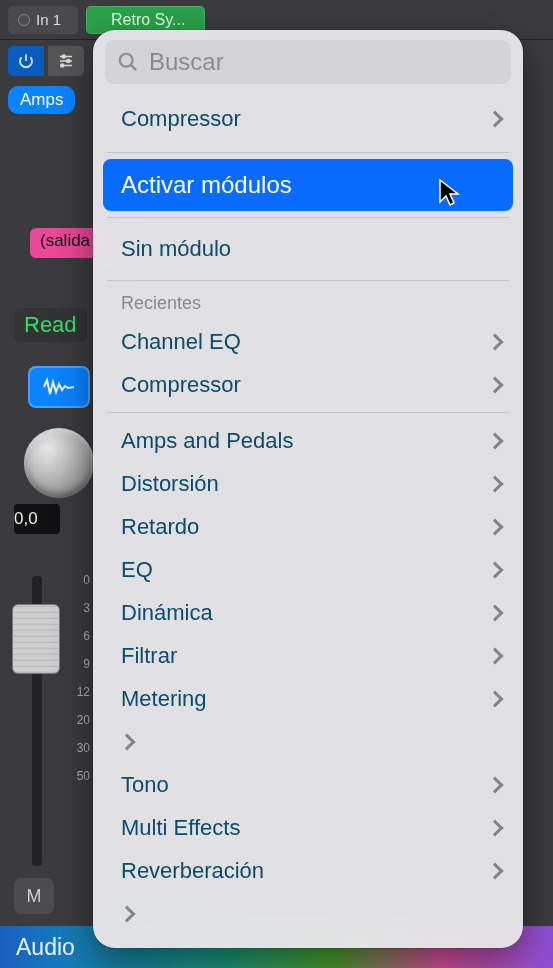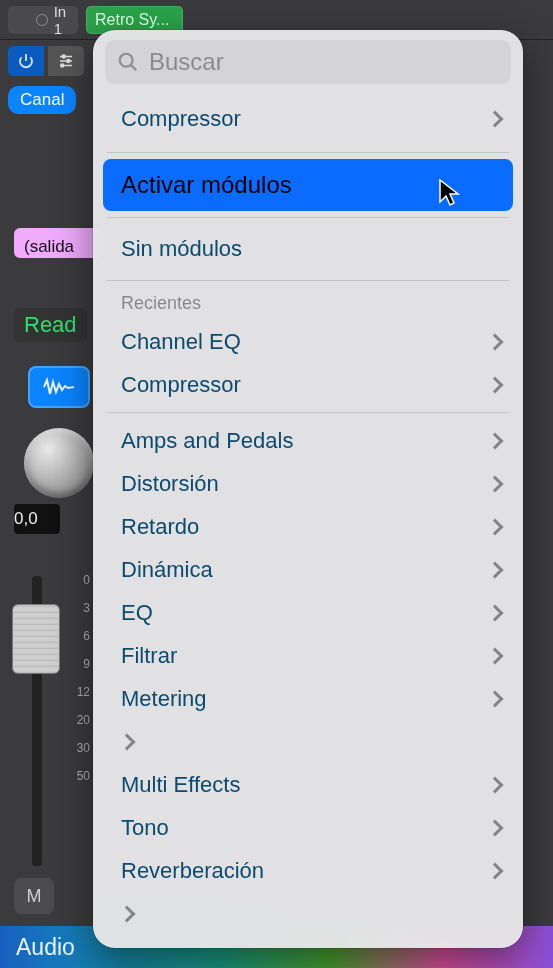--- a/index.html
+++ b/index.html
@@ -34,35 +34,35 @@
       display: flex;
       align-items: center;
       justify-content: center;
       font-size: 16px;
     }
     .input-cell {
       width: 70px;
       background: #4a4a4d;
       color: #ddd;
       font-size: 15px;
-      padding-left: 28px;
+      padding-left: 10px;
       justify-content: flex-start;
     }
     .circle-indicator {
       width: 12px; height: 12px; border-radius: 50%;
       border: 1px solid #888; margin-right: 6px;
     }
     .retro-pill {
-      width: 97px;
+      width: 119px;
       background: #2ba24a;
       color: #d7ffe0;
       font-size: 16px;
       white-space: nowrap;
       overflow: hidden;
-      padding: 0 8px;
+      padding: 0 24px;
       justify-content: flex-start;
       border: 1px solid rgba(255,255,255,0.15);
     }
 
     .row2 {
       height: 42px;
       display: flex;
       align-items: center;
       gap: 4px;
       padding: 5px 8px;
@@ -84,27 +84,27 @@
       display: inline-block;
       background: #0a84ff;
       color: #fff;
       padding: 4px 12px;
       border-radius: 10px;
       font-size: 17px;
     }
 
     .output-lbl {
       position: absolute;
-      top: 228px; left: 14px;
+      top: 228px; left: 30px;
       width: 90px; height: 30px;
-      background: #f0abfc;
+      background: #ec4899;
       border-radius: 6px;
       color: #111;
       font-size: 17px;
-      padding: 9px 10px;
+      padding: 3px 10px;
     }
     .read-tile {
       position: absolute;
       top: 308px; left: 14px;
       color: #2fe06f;
       font-size: 22px;
       background: #333;
       padding: 4px 10px;
       border-radius: 6px;
     }
@@ -219,21 +219,21 @@
       justify-content: space-between;
       height: 43px;
       padding: 0 22px 0 28px;
       font-size: 22px;
       color: #0c4a6e;
       cursor: default;
     }
     .menu-item.with-sub .chev { opacity: .65; }
     .menu-item.highlight {
       background: #0a6cff;
-      color: #000000;
+      color: #ffffff;
       border-radius: 8px;
       margin: 0 10px;
       height: 52px;
       font-size: 24px;
       padding: 0 18px;
     }
     .chev {
       width: 12px; height: 12px;
       border-top: 3px solid #555;
       border-right: 3px solid #555;
@@ -282,21 +282,21 @@
           <line x1="4" y1="6" x2="20" y2="6"></line>
           <line x1="4" y1="12" x2="20" y2="12"></line>
           <line x1="4" y1="18" x2="20" y2="18"></line>
           <circle cx="9" cy="6" r="2" fill="#ddd"></circle>
           <circle cx="15" cy="12" r="2" fill="#ddd"></circle>
           <circle cx="7" cy="18" r="2" fill="#ddd"></circle>
         </svg>
     </div>
   </div>
   <div class="row3">
-    <span class="canal-pill">Canal</span>
+    <span class="canal-pill">Amps</span>
   </div>
 
   <div class="output-lbl">(salida</div>
   <div class="read-tile">Read</div>
   <div class="wave-tile">
     <svg width="34" height="20" viewBox="0 0 34 20" stroke="#e9f3ff" stroke-width="2" fill="none">
         <path d="M2 10 L5 3 L8 17 L11 5 L14 15 L17 7 L20 13 L23 9 L26 11 L32 10"></path>
       </svg>
   </div>
   <div class="knob"></div>
@@ -338,21 +338,21 @@
 
     <div class="separator"></div>
 
     <div class="menu-item highlight">
       <span>Activar módulos</span>
     </div>
 
     <div class="separator"></div>
 
     <div class="menu-item" style="height:50px">
-      <span>Sin módulos</span>
+      <span>Sin módulo</span>
     </div>
 
     <div class="separator"></div>
 
     <div class="section-label">Recientes</div>
 
     <div class="menu-item with-sub">
       <span>Channel EQ</span>
       <span class="chev"></span>
     </div>
@@ -368,46 +368,46 @@
       <span class="chev"></span>
     </div>
     <div class="menu-item with-sub">
       <span>Distorsión</span>
       <span class="chev"></span>
     </div>
     <div class="menu-item with-sub">
       <span>Retardo</span>
       <span class="chev"></span>
     </div>
+    <div class="menu-item with-sub">
+      <span>EQ</span>
+      <span class="chev"></span>
+    </div>
     <div class="menu-item with-sub" style="position:relative">
 
       <span>Dinámica</span>
       <span class="chev"></span>
     </div>
     <div class="menu-item with-sub">
-      <span>EQ</span>
-      <span class="chev"></span>
-    </div>
-    <div class="menu-item with-sub">
       <span>Filtrar</span>
       <span class="chev"></span>
     </div>
     <div class="menu-item with-sub">
       <span>Metering</span>
       <span class="chev"></span>
     </div>
     <div class="menu-item with-sub">
       <span class="chev"></span>
     </div>
     <div class="menu-item with-sub">
+      <span>Tono</span>
+      <span class="chev"></span>
+    </div>
+    <div class="menu-item with-sub">
       <span>Multi Effects</span>
-      <span class="chev"></span>
-    </div>
-    <div class="menu-item with-sub">
-      <span>Tono</span>
       <span class="chev"></span>
     </div>
     <div class="menu-item with-sub">
       <span>Reverberación</span>
       <span class="chev"></span>
     </div>
     <div class="menu-item with-sub">
       <span class="chev"></span>
     </div>
     <div class="menu-item with-sub">

